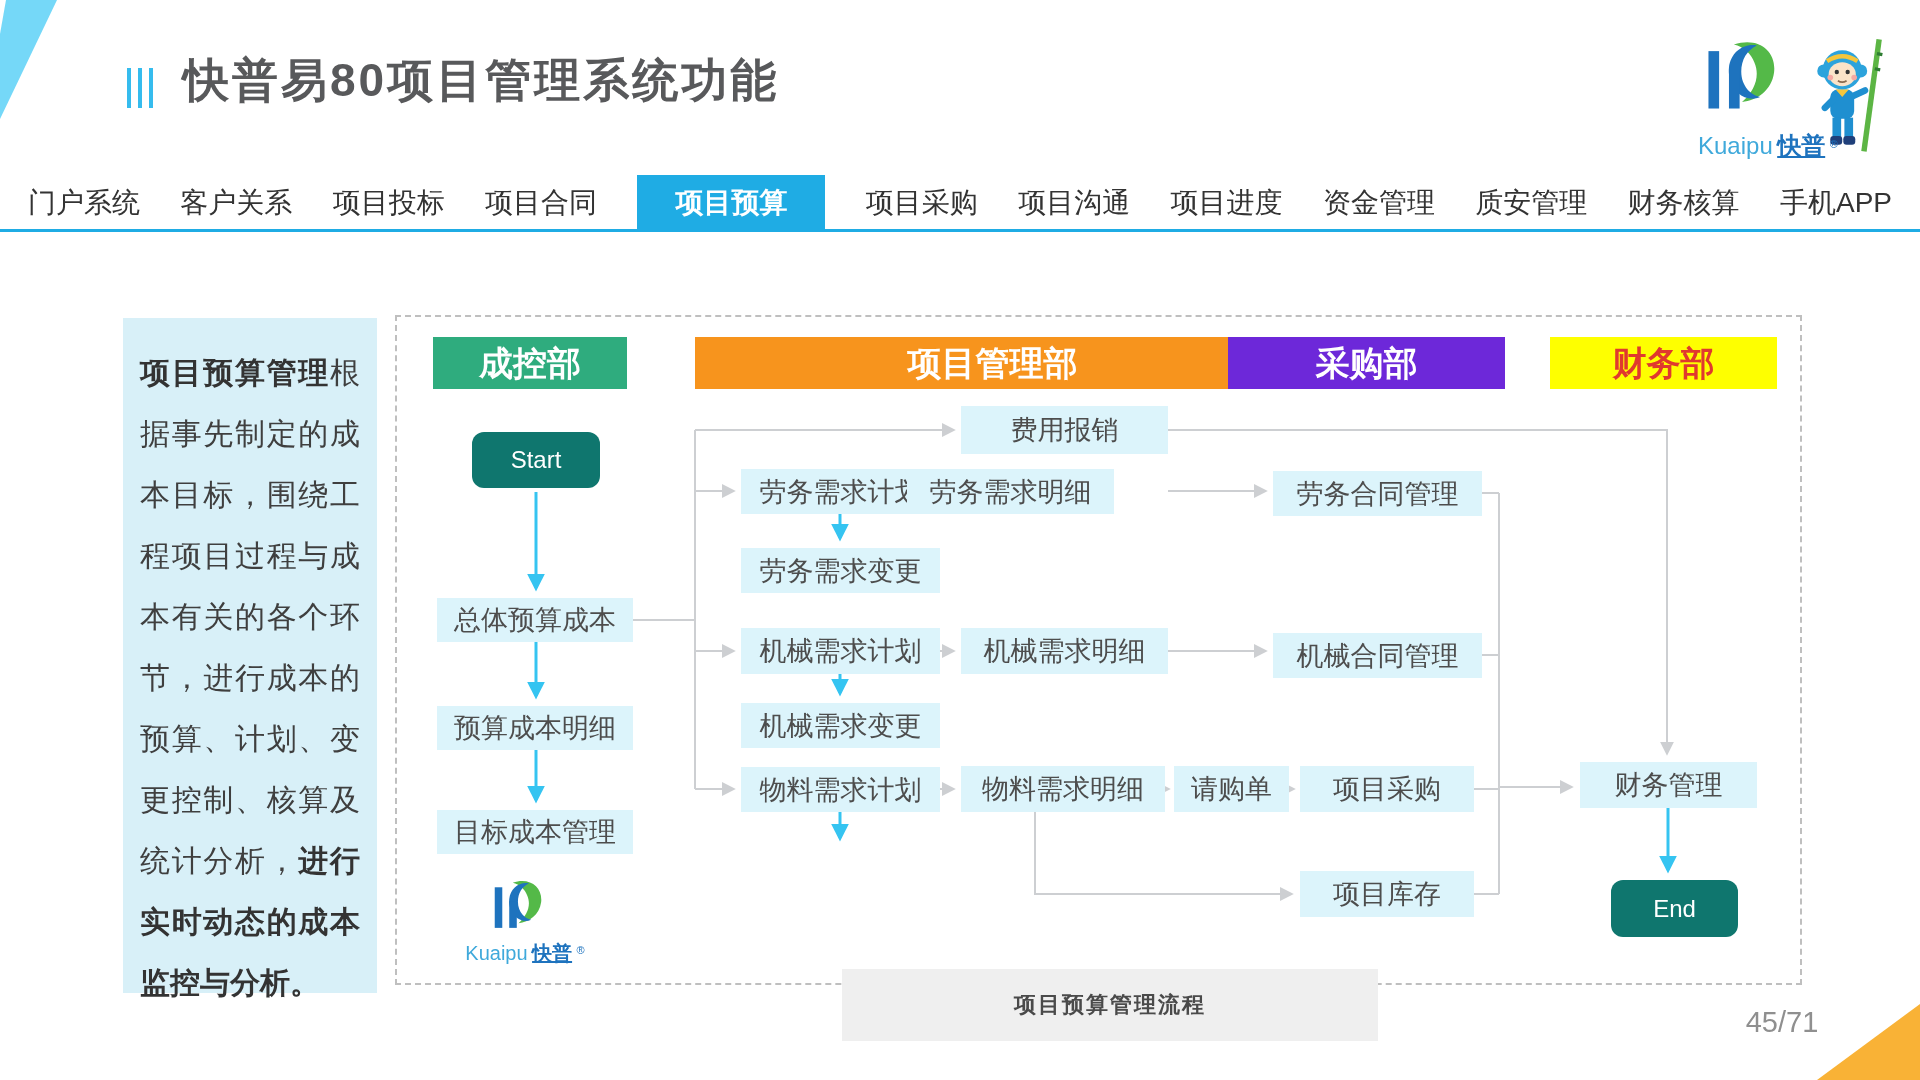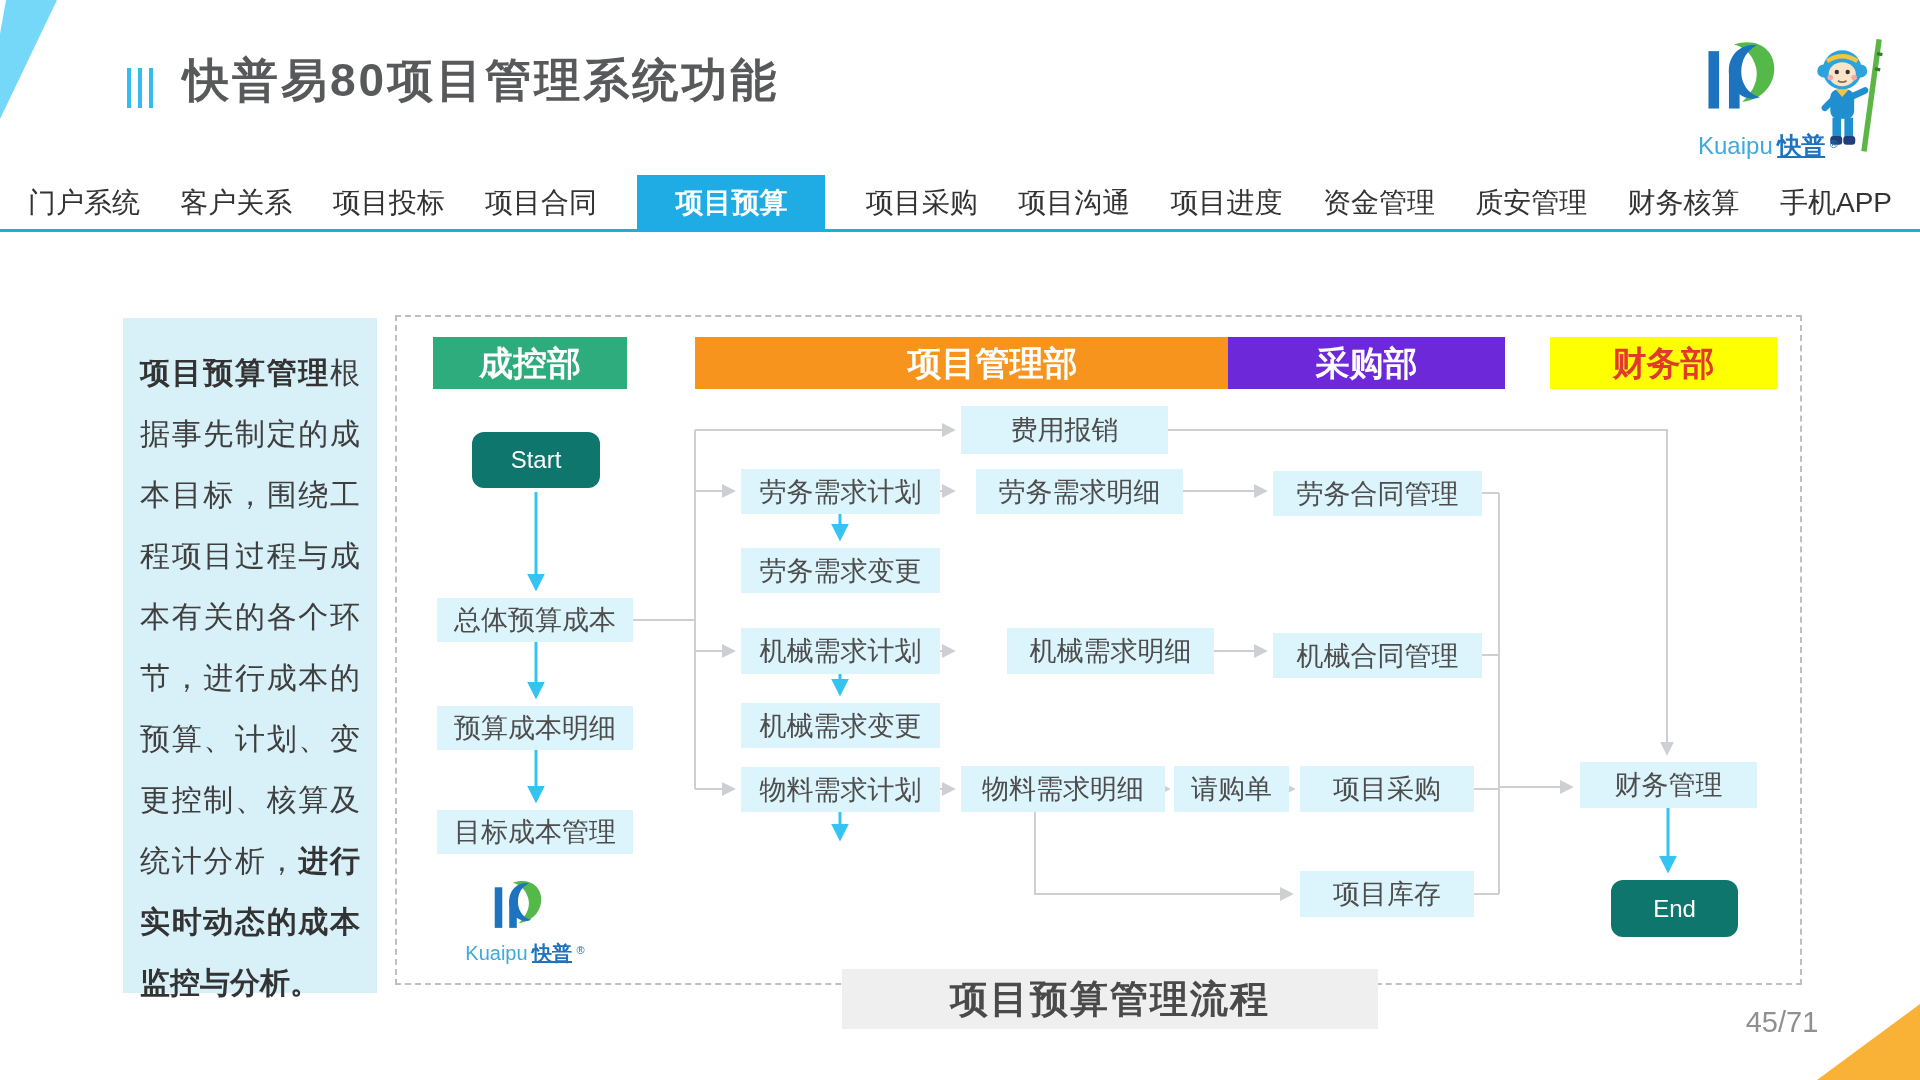--- a/index.html
+++ b/index.html
@@ -50,47 +50,47 @@
     display:flex;align-items:center;justify-content:center;white-space:nowrap;}
   .pill{position:absolute;background:#0f766e;color:#fff;font-size:24px;border-radius:12px;
     display:flex;align-items:center;justify-content:center;}
 
   #n-start{left:472px;top:432px;width:128px;height:56px;}
   #n-ztys{left:437px;top:598px;width:196px;height:44px;}
   #n-ysmx{left:437px;top:706px;width:196px;height:44px;}
   #n-mbcb{left:437px;top:810px;width:196px;height:44px;}
   #n-fybx{left:961px;top:406px;width:207px;height:48px;}
   #n-lwjh{left:741px;top:469px;width:199px;height:45px;}
-  #n-lwmx{left:976px;top:469px;width:207px;height:45px;text-align:right;}
+  #n-lwmx{left:907px;top:469px;width:207px;height:45px;text-align:right;}
   #n-lwht{left:1273px;top:471px;width:209px;height:45px;}
   #n-lwbg{left:741px;top:548px;width:199px;height:45px;}
   #n-jxjh{left:741px;top:628px;width:199px;height:46px;}
-  #n-jxmx{left:961px;top:628px;width:207px;height:46px;margin-left:46px;}
+  #n-jxmx{left:961px;top:628px;width:207px;height:46px;}
   #n-jxht{left:1273px;top:633px;width:209px;height:45px;}
   #n-jxbg{left:741px;top:703px;width:199px;height:45px;}
   #n-wljh{left:741px;top:767px;width:199px;height:45px;}
   #n-wlmx{left:961px;top:766px;width:204px;height:46px;}
   #n-qgd{left:1174px;top:766px;width:115px;height:46px;}
   #n-xmcg{left:1300px;top:766px;width:174px;height:46px;}
   #n-wlbg{left:741px;top:848px;width:199px;height:45px;}
   #n-xmkc{left:1300px;top:871px;width:174px;height:46px;}
   #n-cwgl{left:1580px;top:762px;width:177px;height:46px;}
   #n-end{left:1611px;top:880px;width:127px;height:57px;}
 
   .connectors{position:absolute;left:0;top:0;width:1920px;height:1080px;pointer-events:none;}
 
   .watermark{position:absolute;left:455px;top:878px;width:140px;height:108px;}
   .watermark .kp{position:absolute;left:38px;top:0;}
   .watermark .brand{position:absolute;left:0;top:62px;width:140px;text-align:center;}
   .watermark .brand .en{font-size:20px;}
   .watermark .brand .zh{font-size:20px;}
 
-  .caption{position:absolute;left:842px;top:969px;width:536px;height:60px;background:#EFEFEF;
+  .caption{position:absolute;left:842px;top:969px;width:536px;height:72px;background:#EFEFEF;
     display:flex;align-items:center;justify-content:center;
-    font-size:38px;font-weight:bold;color:#4A4A4A;letter-spacing:2px;}
+    font-size:22px;font-weight:bold;color:#4A4A4A;letter-spacing:2px;}
   .page-number{position:absolute;left:1712px;top:1006px;width:140px;text-align:center;
     font-size:29px;color:#8F8F8F;}
   .corner-orange{position:absolute;right:0;bottom:0;width:103px;height:76px;background:#F9B236;
     clip-path:polygon(100% 0,100% 100%,0 100%);}
 </style>
 </head>
 <body>
 
 <div id="slide">
 

